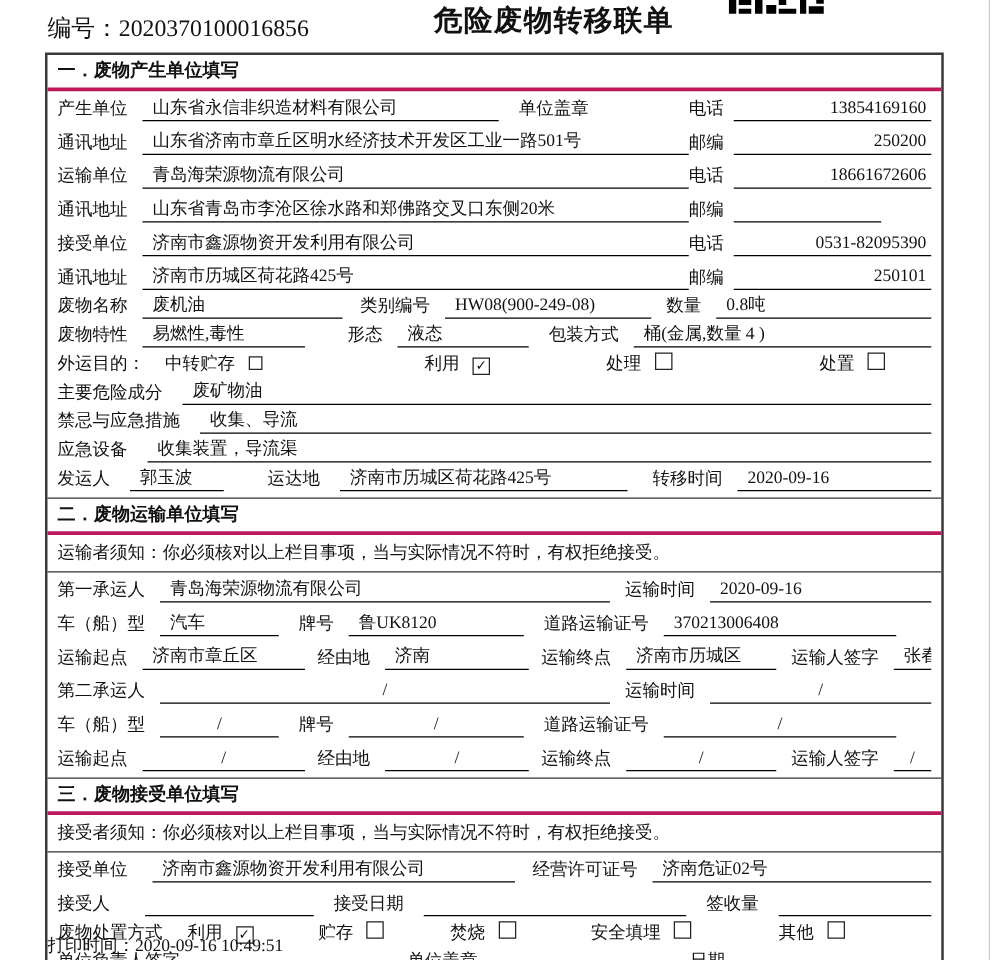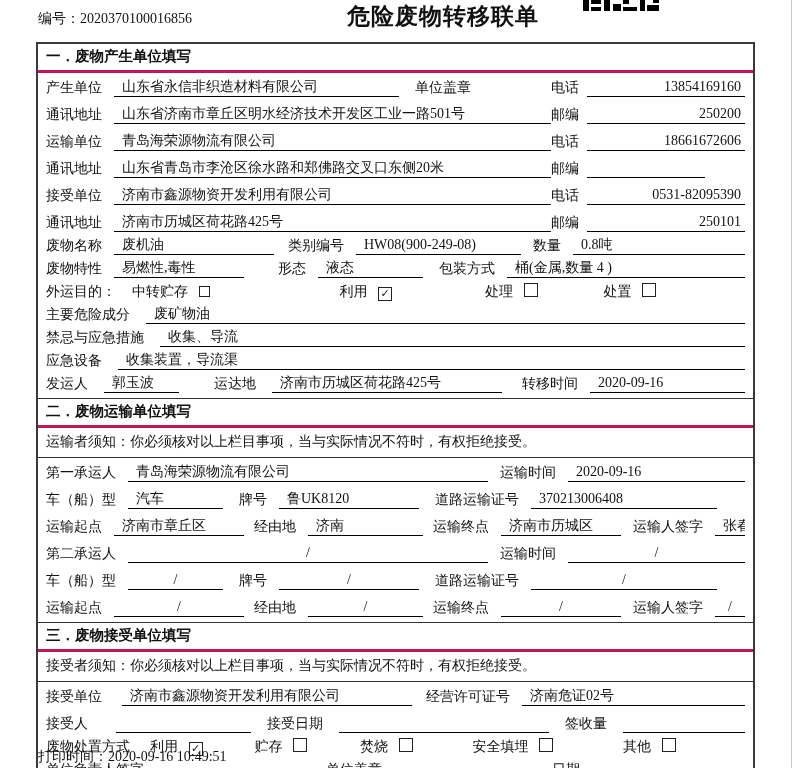--- a/index.html
+++ b/index.html
@@ -1,20 +1,20 @@
 <!DOCTYPE html>
 <html><head>
 <meta charset="utf-8">
 <style>
   html,body{margin:0;padding:0;background:#fff;}
   body{width:796px;height:768px;font-family:"Liberation Serif","DejaVu Serif",serif;color:#111;font-size:14px;}
   .page{position:relative;width:796px;height:768px;overflow:hidden;background:#fff;}
   .edge-line{position:absolute;top:0;bottom:0;left:791px;width:1px;background:#c8c8c8;}
   .doc-head{position:relative;height:42px;}
-  .docno{position:absolute;left:38px;top:10px;font-size:14px;white-space:nowrap;}
+  .docno{position:absolute;left:38px;top:10px;font-size:19px;white-space:nowrap;}
   .title{position:absolute;left:0;right:0;top:1px;text-align:center;padding-left:90px;font-size:23px;font-weight:bold;letter-spacing:1px;}
   .qr{position:absolute;left:583px;top:0;width:78px;height:12px;}
   .tbl{position:absolute;left:36px;top:42px;width:719px;border:2px solid #3a3a3a;background:#fff;box-sizing:border-box;}
   .sec-h{font-weight:bold;font-size:14.5px;padding:3px 8px 4px 8px;border-bottom:3px solid #be185d;}
   .sec-h.mt{border-top:1px solid #333;margin-top:2px;}
   .notice{padding:5px 8px 6px 8px;border-bottom:1px solid #333;}
   .row{display:flex;align-items:flex-end;padding:0 8px 3px 8px;min-height:23px;box-sizing:border-box;}
   .row.tall{min-height:27px;}
   .lbl{white-space:nowrap;line-height:18px;}
   .u{border-bottom:1px solid #000000;padding:0 4px 0 8px;white-space:nowrap;line-height:18px;min-height:18px;box-sizing:border-box;overflow:hidden;}
@@ -24,21 +24,21 @@
   .right{flex:1;display:flex;align-items:flex-end;text-align:right;}
   .right .lbl{margin-right:8px;}
   .cb{display:inline-block;width:12px;height:12px;border:1px solid #222;line-height:12px;font-size:11px;text-align:center;margin-left:7px;vertical-align:-1px;font-family:"DejaVu Sans",sans-serif;}
   .cb.sm{width:9px;height:9px;line-height:9px;font-size:8px;}
   .opt{white-space:nowrap;line-height:18px;}
   .w75{width:75px}.w95{width:95px}.w105{width:105px}.w115{width:115px}.w120{width:120px}
   .w130{width:130px}.w135{width:135px}.w140{width:140px}.w160{width:160px}.w165{width:165px}
   .w210{width:210px}.w230{width:230px}.w285{width:285px}.w290{width:290px}.w360{width:360px}.ml10{margin-left:10px}.ml12{margin-left:12px}.ml14{margin-left:14px}
   .ml16{margin-left:16px}.ml20{margin-left:20px}.ml24{margin-left:34px}.ml28{margin-left:28px}
   .ml35{margin-left:35px}.ml53{margin-left:53px}.ml58{margin-left:52px}.ml60{margin-left:60px}
-  .ml70{margin-left:70px}.ml93{margin-left:93px}.ml118{margin-left:66px}.ml130{margin-left:130px}.ml170{margin-left:170px}
+  .ml70{margin-left:70px}.ml93{margin-left:93px}.ml118{margin-left:118px}.ml130{margin-left:130px}.ml170{margin-left:170px}
   .mr28{margin-right:28px}.mr40{margin-right:40px}
   .ftr{position:absolute;left:38px;top:748px;font-size:14px;white-space:nowrap;}
 </style>
 </head>
 <body>
 
 <div class="page">
   <div class="edge-line"></div>
 
   <div class="doc-head">

